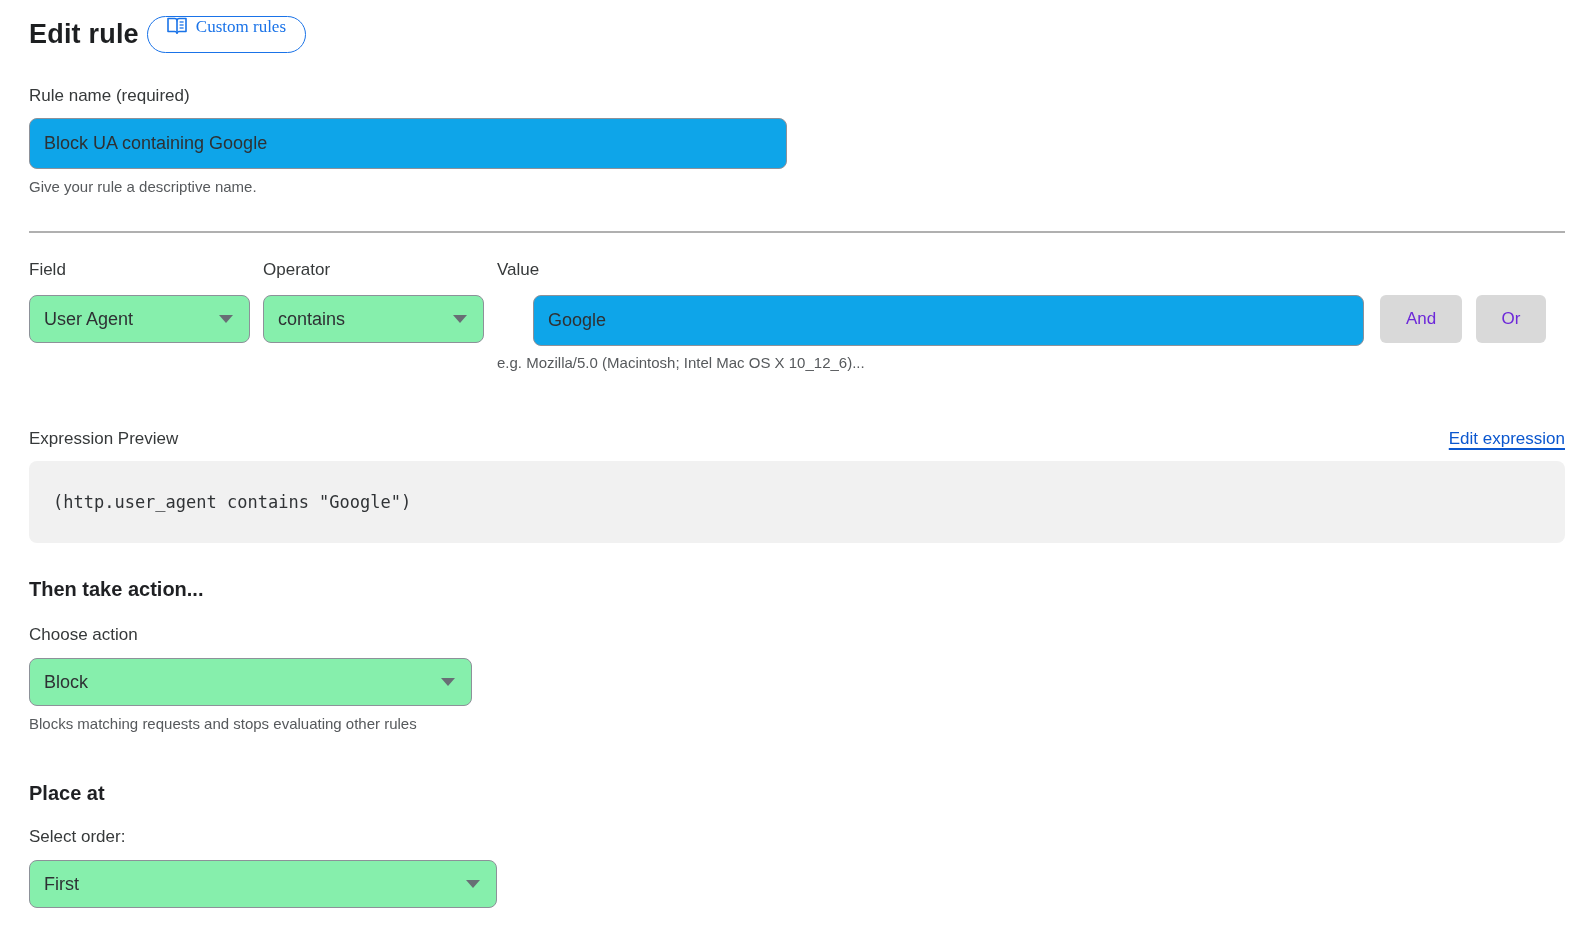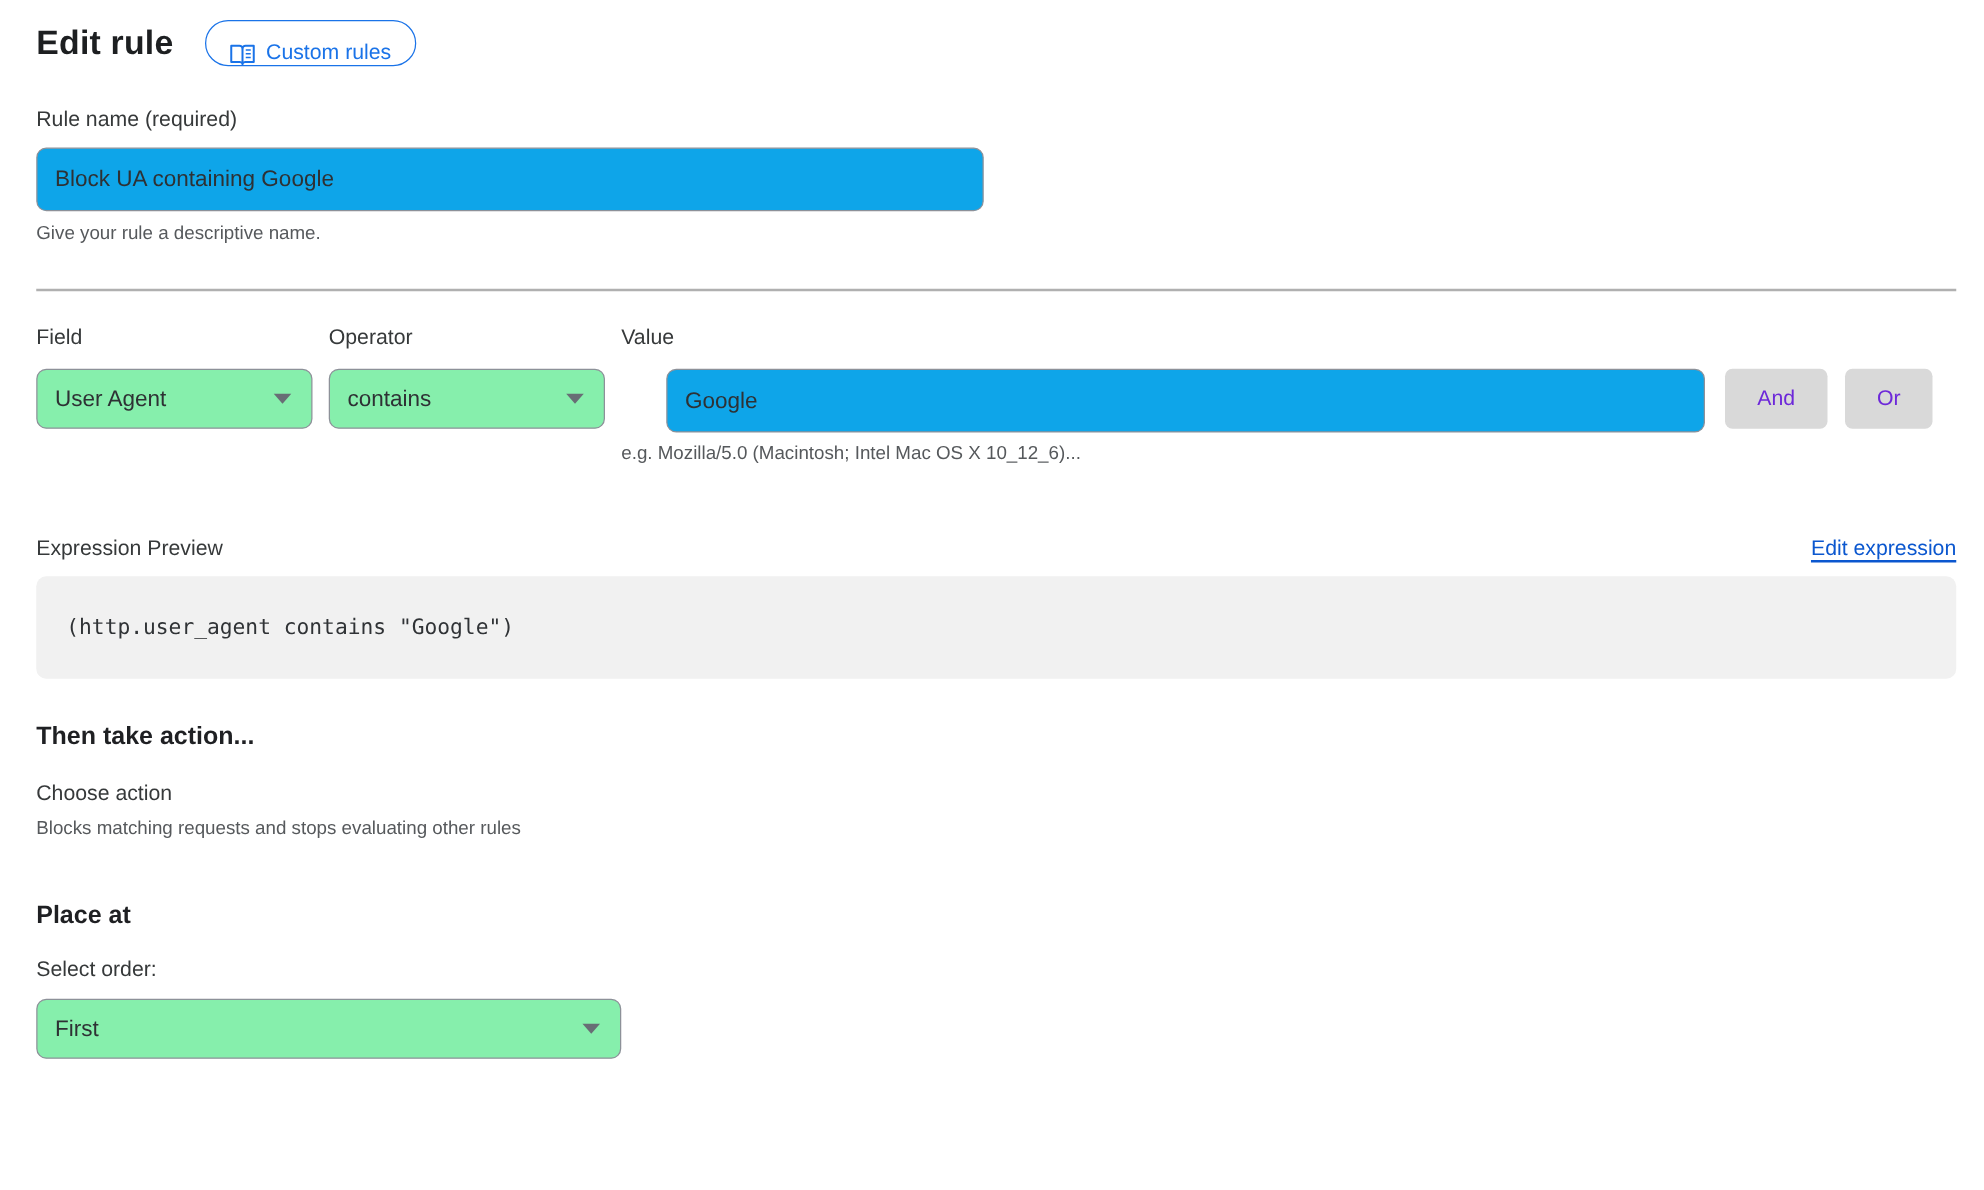--- a/index.html
+++ b/index.html
@@ -17,27 +17,27 @@
   *{box-sizing:border-box;}
   html,body{margin:0;padding:0;background:#ffffff;}
   body{
     width:1587px;height:952px;overflow:hidden;
     font-family:"Liberation Sans","DejaVu Sans",sans-serif;
     color:var(--text-dark);
   }
   .container{padding:16px 22px 0 29px;width:1587px;}
 
   
-  .header{display:flex;align-items:center;gap:25px;}
+  .header{display:flex;align-items:center;gap:8px;}
   .page-title{font-size:27px;font-weight:700;color:#1d1f21;margin:0;letter-spacing:.2px;}
   .pill-btn{
-    display:inline-flex;align-items:flex-end;gap:9px;
+    display:inline-flex;align-items:flex-start;gap:9px;
     height:37px;padding:0 19px;
     background:#fff;border:1.5px solid var(--accent-blue);border-radius:999px;
-    color:var(--accent-blue);font-size:17px;font-family:Liberation Sans, sans-serif;cursor:pointer;
+    color:var(--accent-blue);font-size:17px;font-family:Liberation Serif, serif;cursor:pointer;
   }
   .pill-btn svg{display:block;}
 
   
   .field-label{font-size:17px;color:var(--text-label);}
   .helper-text{font-size:15px;color:var(--text-helper);}
   .text-input{
     display:block;width:100%;height:51px;
     border:1px solid var(--border-gray);border-radius:8px;
     padding:0 14px;font-size:18px;color:#2e3134;font-family:inherit;
@@ -172,20 +172,24 @@
     <span class="field-label">Expression Preview</span>
     <a class="edit-expression-link">Edit expression</a>
   </div>
   <div class="code-block">
     <span class="code-text">(http.user_agent contains "Google")</span>
   </div>
 
   <div class="action-section">
     <h2 class="section-heading">Then take action...</h2>
     <label class="field-label">Choose action</label>
+    <div class="select-box">
+      <span>Block</span>
+      <span class="chevron"></span>
+    </div>
     <div class="helper-text">Blocks matching requests and stops evaluating other rules</div>
   </div>
 
   <div class="place-section">
     <h2 class="section-heading">Place at</h2>
     <label class="field-label">Select order:</label>
     <div class="select-box">
       <span>First</span>
       <span class="chevron"></span>
     </div>

